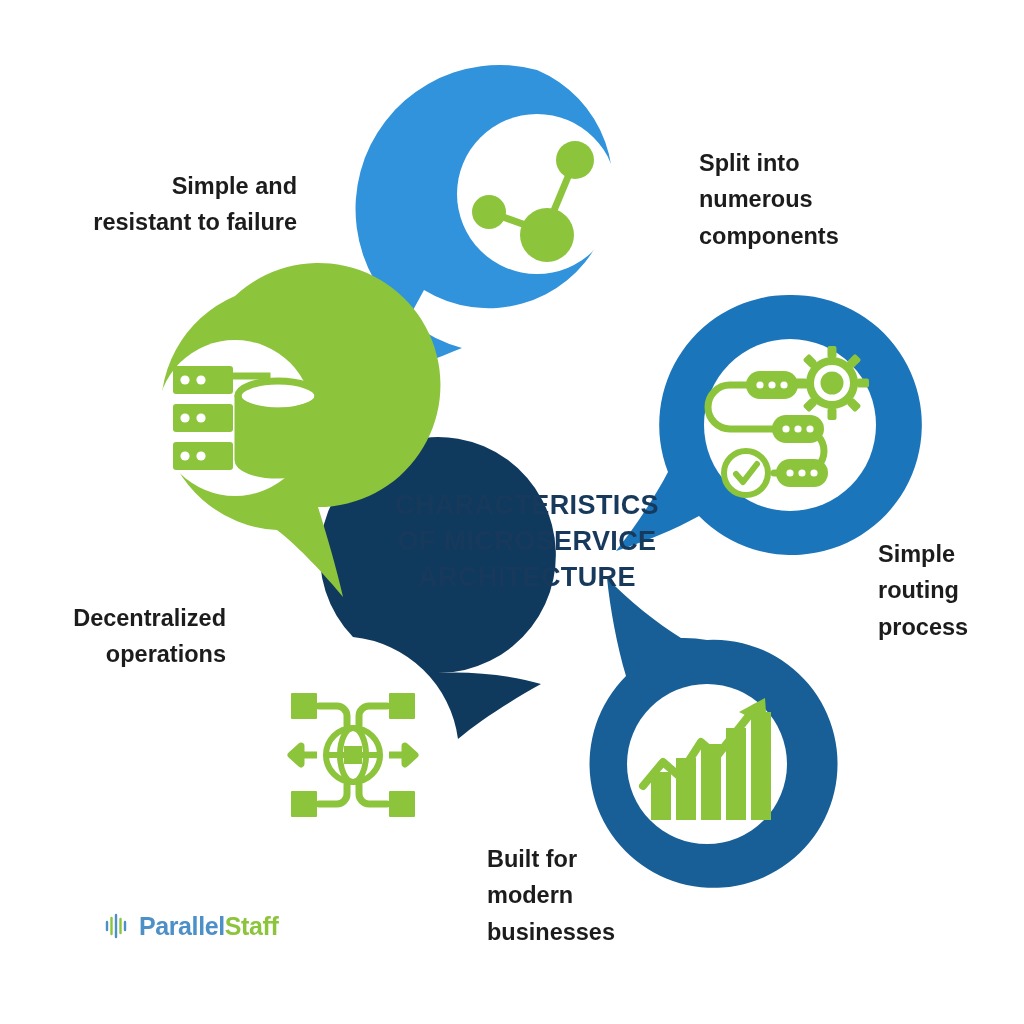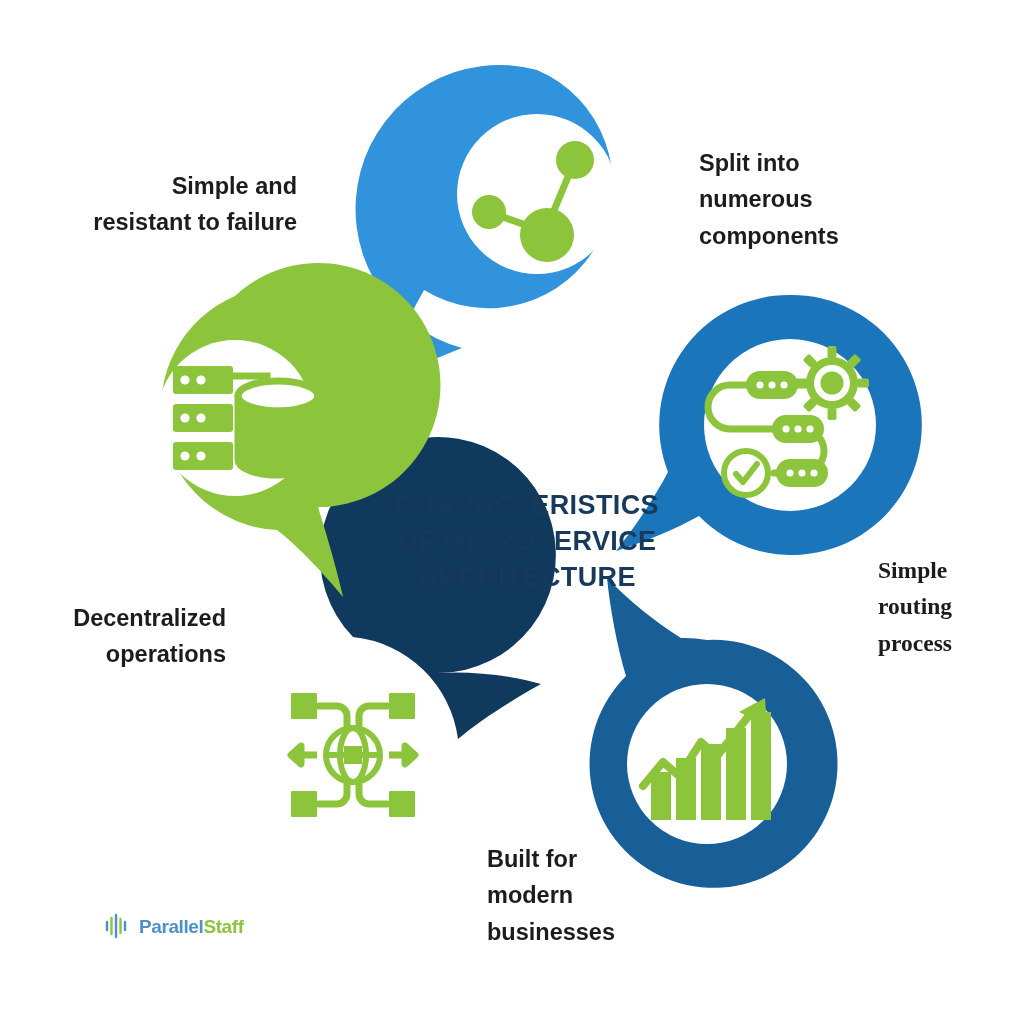--- a/index.html
+++ b/index.html
@@ -54,38 +54,38 @@
     font-family: "Liberation Sans", sans-serif;
     font-size: 23.5px;
     line-height: 1.55;
     font-weight: 600;
     color: #1c1c1c;
     white-space: pre-line;
   }
   .label-split       { left: 699px; top: 117px;  width: 210px; text-align: left; margin-top: 28px;  }
   .label-robust      { right: 727px; top: 168px; width: 260px; text-align: right; }
   .label-decentral   { right: 798px; top: 600px; width: 250px; text-align: right; }
-  .label-routing     { left: 878px; top: 552px;  width: 140px; text-align: left; font-family: Liberation Serif, serif;  }
+  .label-routing     { left: 878px; top: 536px;  width: 140px; text-align: left;  }
   .label-built       { left: 487px; top: 841px;  width: 180px; text-align: left;  }
 
   
   .logo {
     position: absolute;
     left: 103px;
     top: 909px;
     display: flex;
     align-items: center;
     gap: 6px;
     height: 34px;
   }
   .logo-mark { display: block; }
   .logo-text {
     font-family: "Liberation Sans", sans-serif;
     font-weight: bold;
-    font-size: 19px;
+    font-size: 25px;
     letter-spacing: -0.4px;
     line-height: 1;
     white-space: nowrap;
   }
   .logo-parallel { color: #4d90c8; }
   .logo-staff    { color: #8cc43c; }
 </style>
 </head>
 <body>
 

